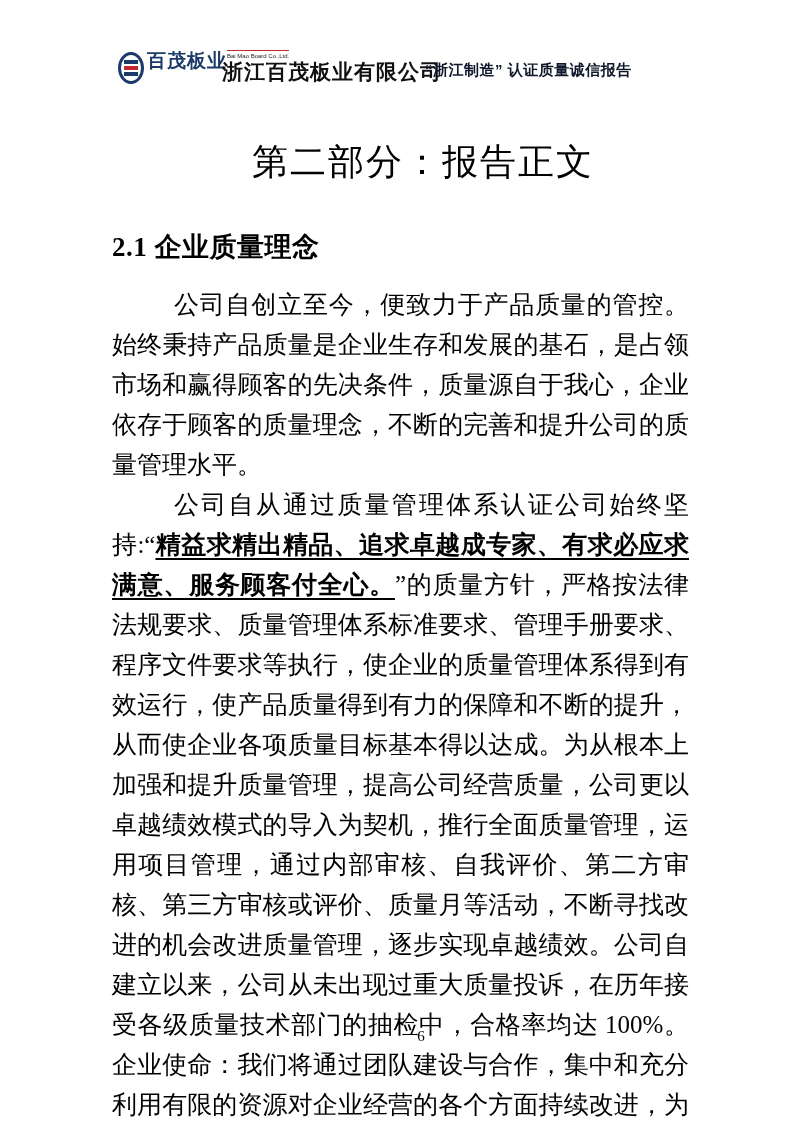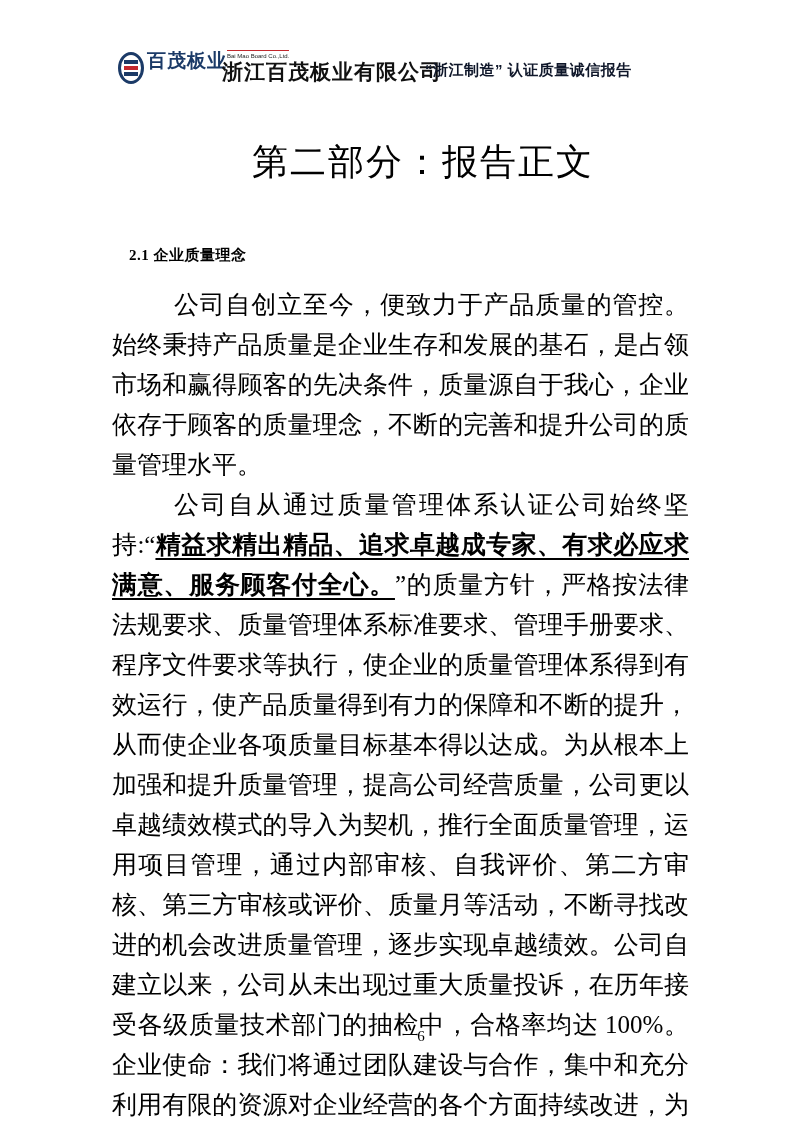--- a/index.html
+++ b/index.html
@@ -49,22 +49,22 @@
     font-weight: bold; font-size: 15px; color: #0f172a; letter-spacing: 0.5px;
   }
 
   
   .doc-title {
     position: absolute; top: 138px; left: 46px; right: 0;
     margin: 0; text-align: center;
     font-weight: normal; font-size: 36px; letter-spacing: 2px;
   }
   .section-heading {
-    position: absolute; top: 229px; left: 112px; margin: 17px;
-    font-size: 15px; font-weight: bold; letter-spacing: 0.5px;
+    position: absolute; top: 229px; left: 112px; margin: 0;
+    font-size: 27px; font-weight: bold; letter-spacing: 0.5px;
   }
   .body-text {
     position: absolute; top: 285px; left: 112px; width: 577px;
     font-size: 25px; line-height: 40px;
     text-align: justify;
   }
   .body-text p { margin: 0; text-indent: 62px; }
   .body-text .em {
     font-weight: bold;
     text-decoration: underline;

